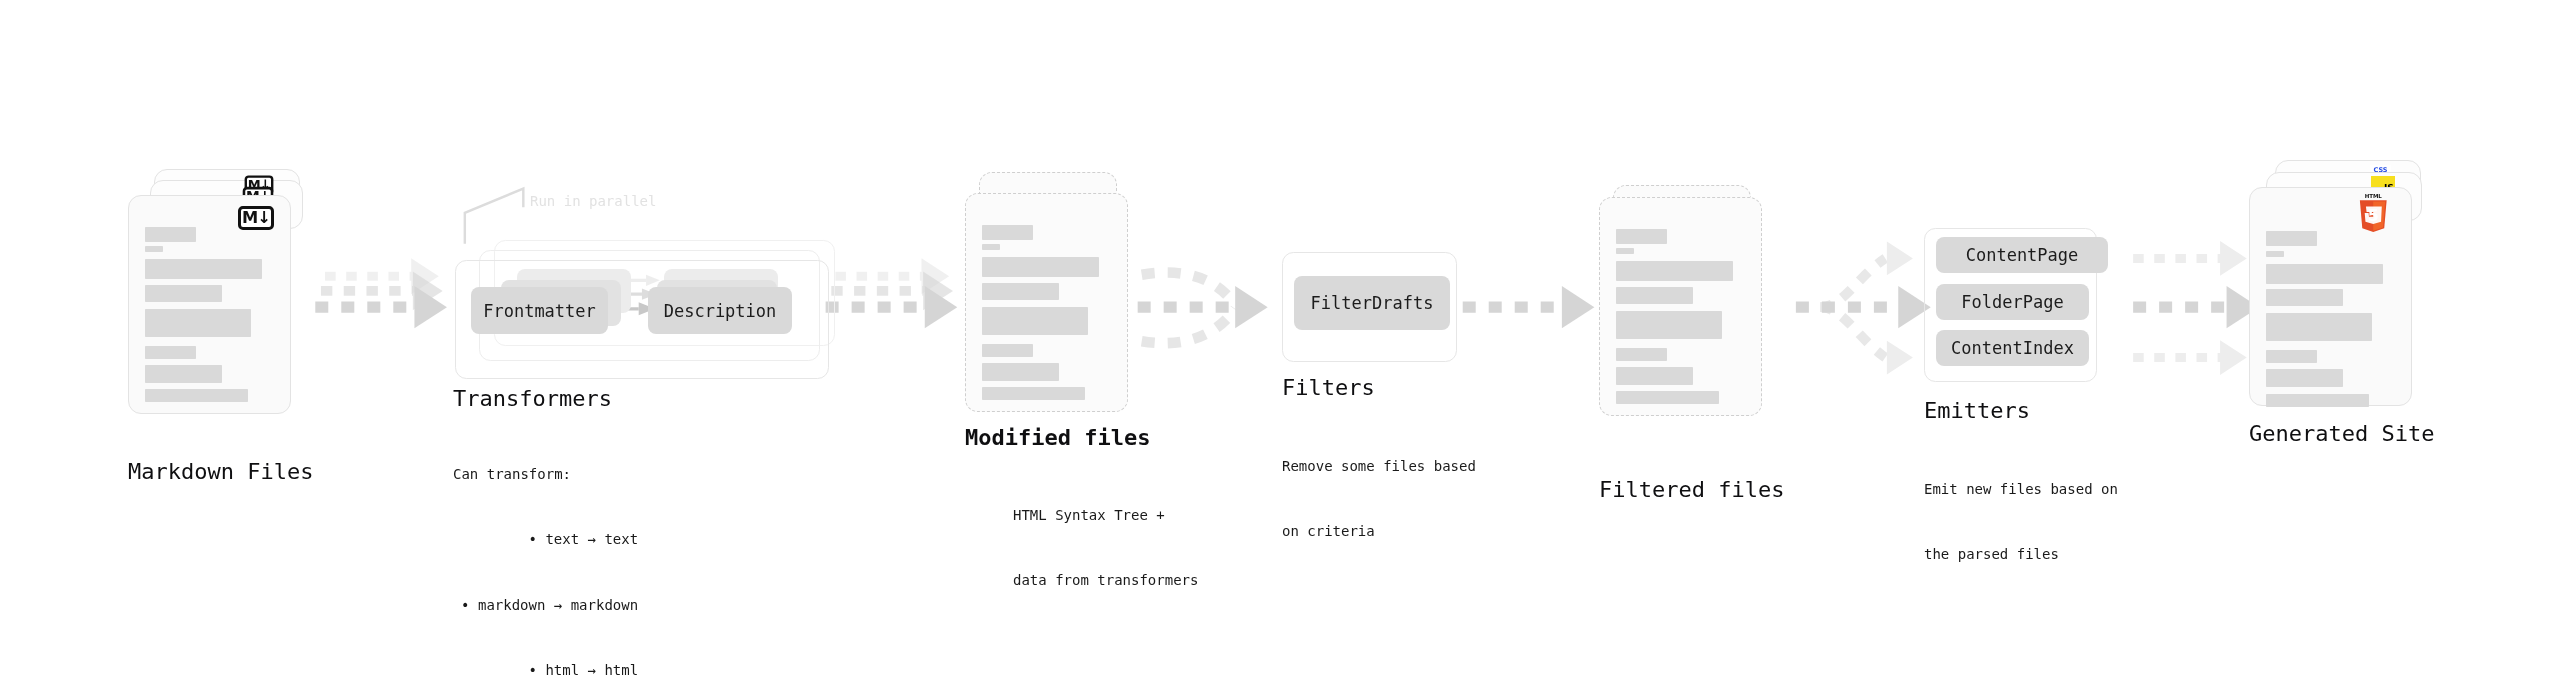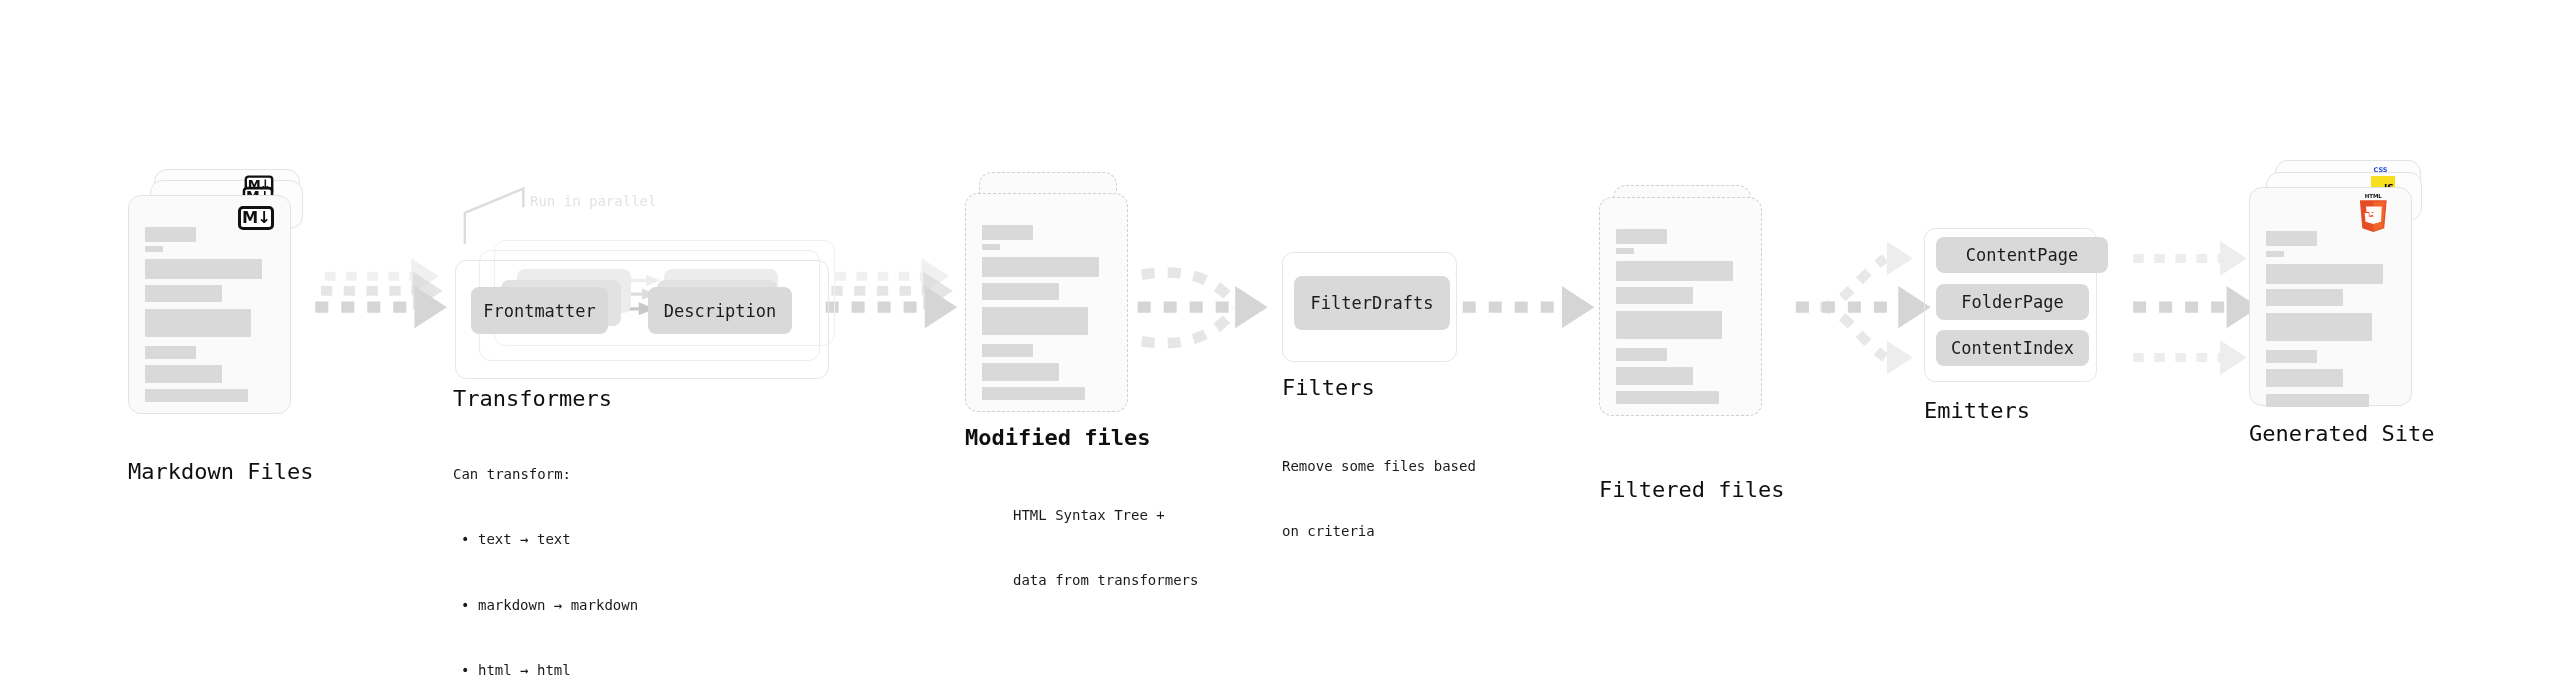--- a/index.html
+++ b/index.html
@@ -114,21 +114,21 @@
     letter-spacing: 0px;
   }
   .sub {
     position: absolute;
     font-family: "DejaVu Sans Mono", "Liberation Mono", monospace;
     font-size: 14px;
     line-height: 1.55;
     color: #1a1a1a;
     white-space: pre;
   }
-  .sub .bul { padding-left: 8.1px; }
+  .sub .bul { padding-left: 8.1px; text-align: right; }
   .parallel-label {
     position: absolute;
     font-family: "DejaVu Sans Mono", "Liberation Mono", monospace;
     font-size: 14px;
     color: #e2e2e2;
     white-space: nowrap;
   }
 
   svg.overlay {
     position: absolute;
@@ -316,20 +316,24 @@
   </div>
   <div class="heading" style="left:1599px; top:429px;margin-top:48px;">Filtered files</div>
 
   <div>
     <div class="groupbox" style="left:1924px; top:228px; width:173px; height:154px;"></div>
     <div class="chip" style="left:1936px; top:237px; width:172px; height:36px;">ContentPage</div>
     <div class="chip" style="left:1936px; top:284px; width:153px; height:36px;">FolderPage</div>
     <div class="chip" style="left:1936px; top:330px; width:153px; height:36px;">ContentIndex</div>
   </div>
   <div class="heading" style="left:1924px; top:398px;">Emitters</div>
+  <div class="sub" style="left:1924px; top:436px;">
+    <div>Emit new files based on</div>
+    <div>the parsed files</div>
+  </div>
 
   <div class="card-stack">
     <div class="card ghost" style="left:2275px; top:160px; width:146px; height:49px;"></div>
     <div class="css-badge" style="left:2370px; top:165px;">CSS</div>
 
     <div class="card ghost" style="left:2266px; top:172px; width:156px; height:49px;"></div>
     <div class="js-badge" style="left:2371px; top:176px;">JS</div>
 
     <div class="card" style="left:2249px; top:187px; width:163px; height:219px;">
       <div class="bar" style="left:16.3px; top:43px; width:51px; height:14.6px;"></div>

